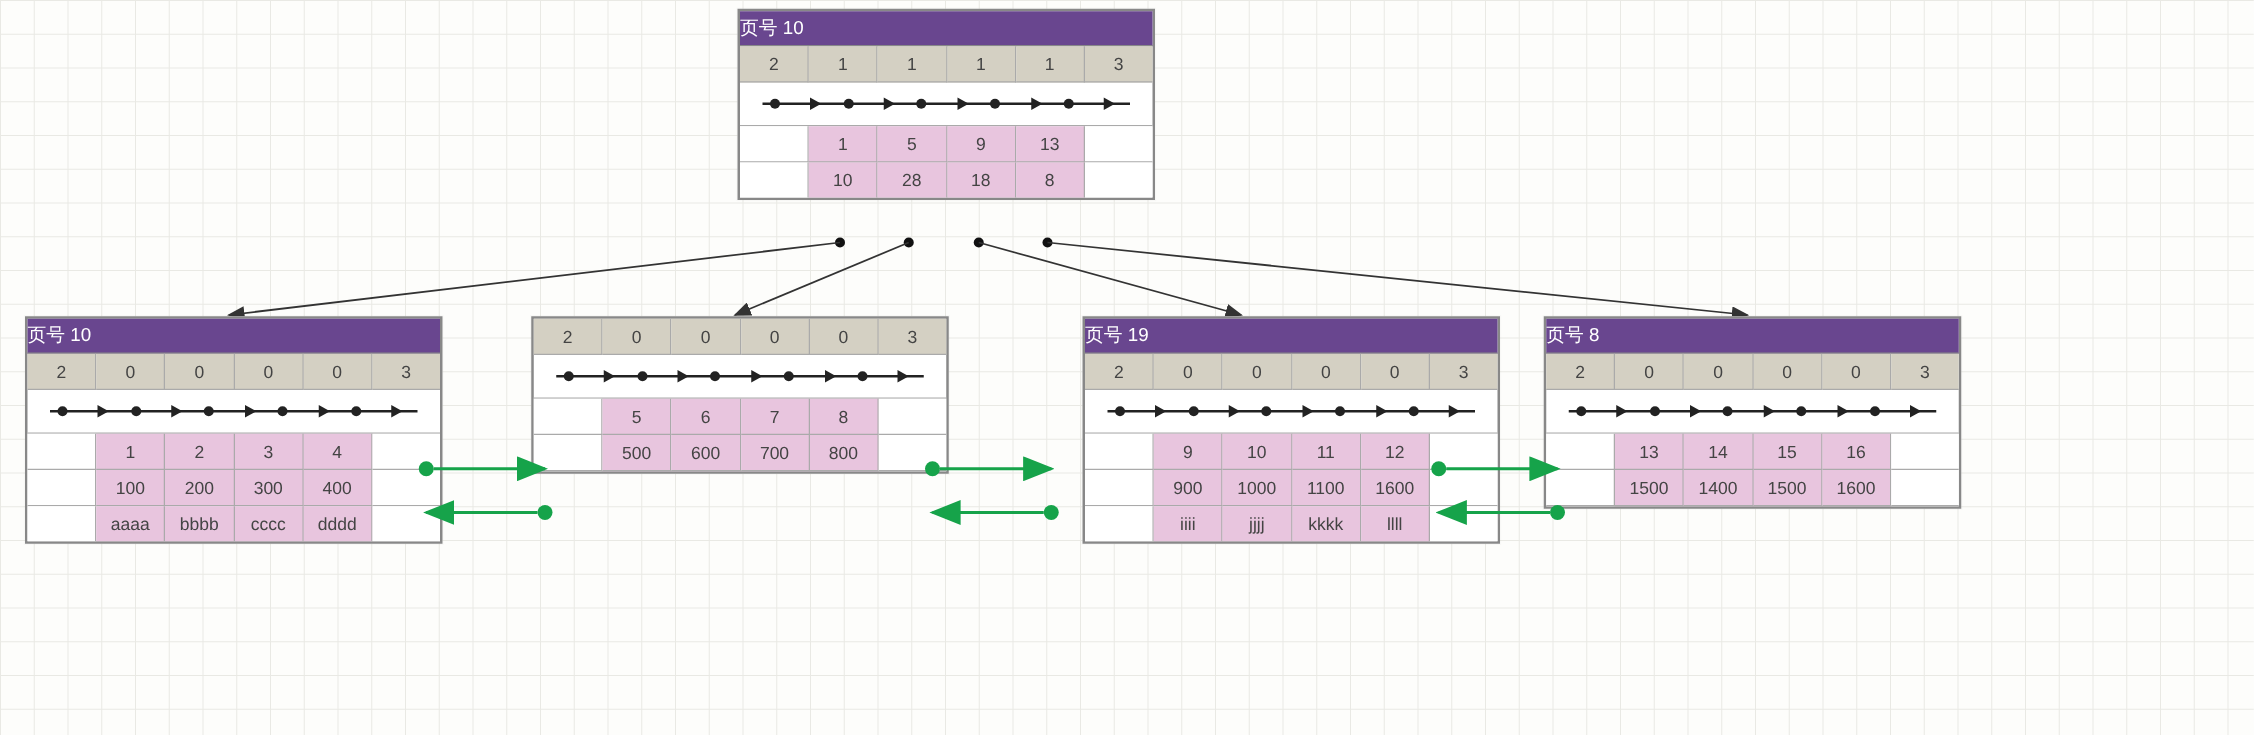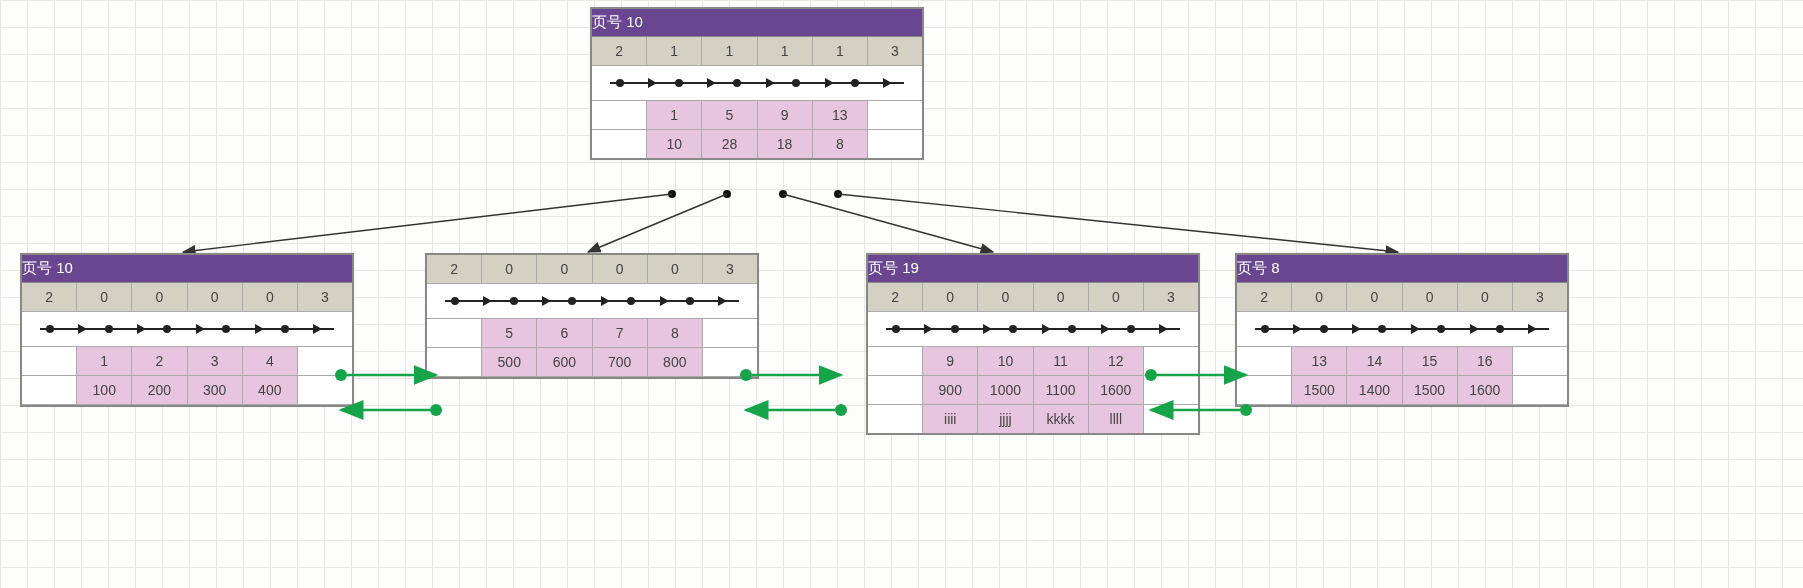--- a/index.html
+++ b/index.html
@@ -123,20 +123,28 @@
       <div class="cell"></div>
     </div>
     <div class="row pink pad">
       <div class="cell"></div>
       <div class="cell">100</div>
       <div class="cell">200</div>
       <div class="cell">300</div>
       <div class="cell">400</div>
       <div class="cell"></div>
     </div>
+    <div class="row pink pad noborderb">
+      <div class="cell"></div>
+      <div class="cell">aaaa</div>
+      <div class="cell">bbbb</div>
+      <div class="cell">cccc</div>
+      <div class="cell">dddd</div>
+      <div class="cell"></div>
+    </div>
   </div>
 
   <div class="node" style="left:425px;top:253px;width:330px;">
     <div class="row gray">
       <div class="cell">2</div>
       <div class="cell">0</div>
       <div class="cell">0</div>
       <div class="cell">0</div>
       <div class="cell">0</div>
       <div class="cell">3</div>

